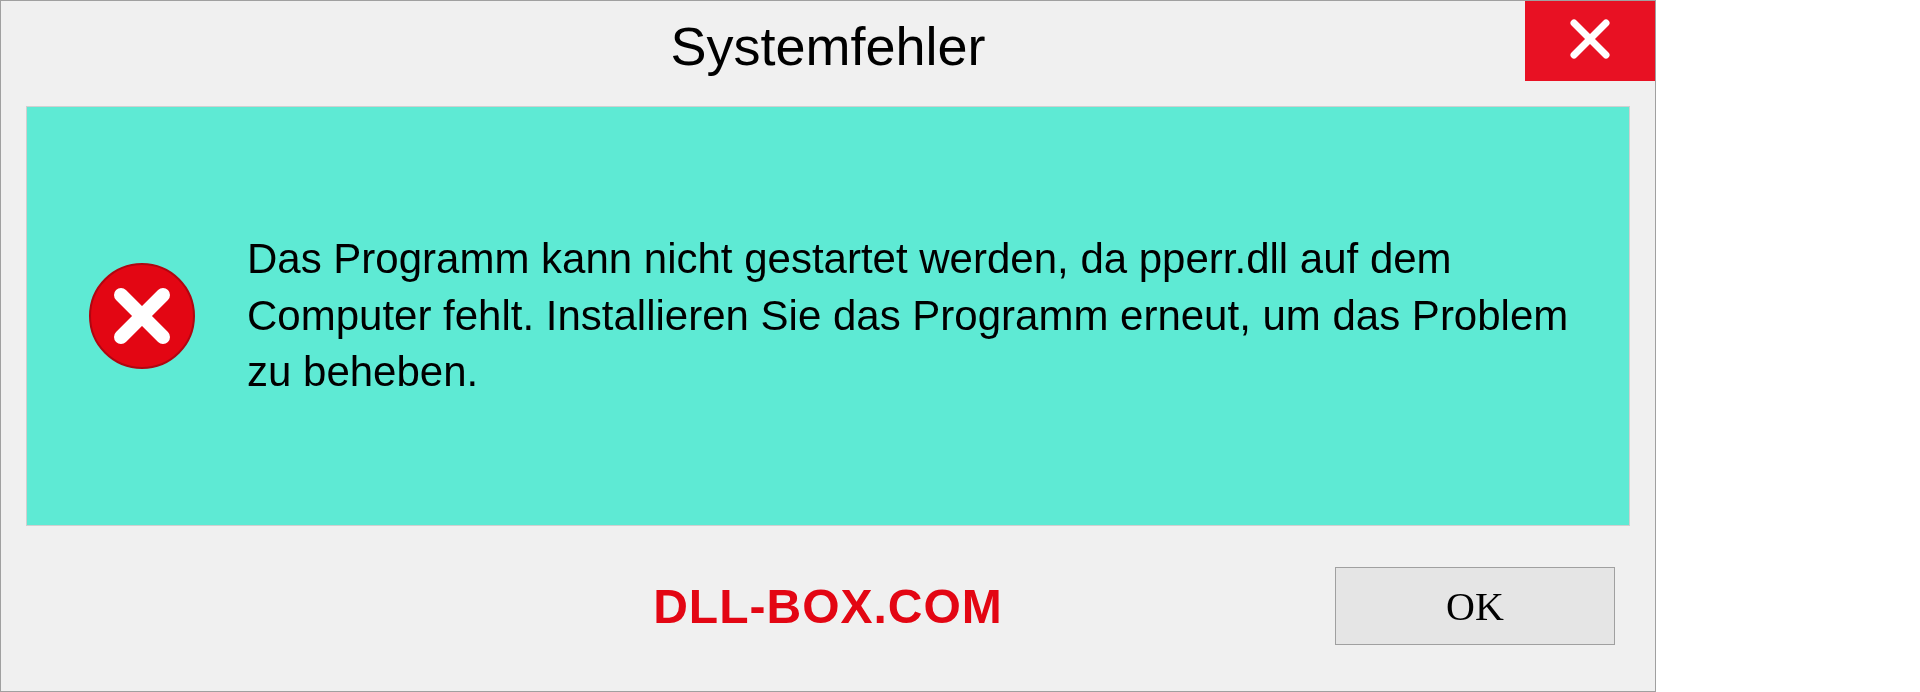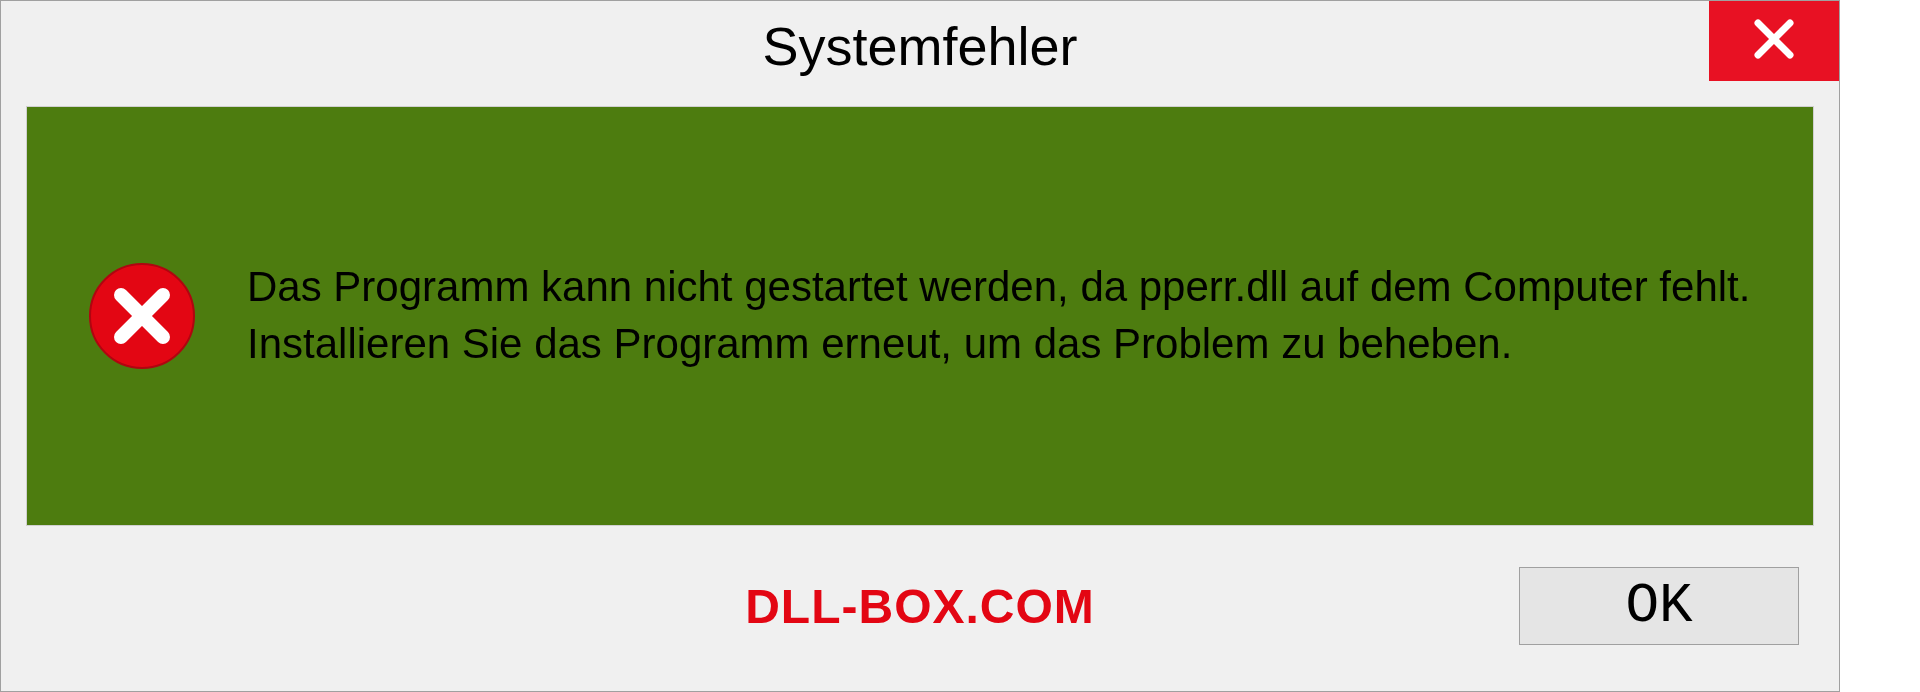--- a/index.html
+++ b/index.html
@@ -8,21 +8,21 @@
       box-sizing: border-box;
     }
     body {
       font-family: "Segoe UI", Tahoma, Arial, sans-serif;
       background: #ffffff;
       width: 1920px;
       height: 692px;
       overflow: hidden;
     }
     .dialog {
-      width: 1840px;
+      width: 1656px;
       height: 692px;
       background: #f0f0f0;
       border: 1px solid #a0a0a0;
       display: flex;
       flex-direction: column;
     }
     .titlebar {
       height: 90px;
       display: flex;
       align-items: center;
@@ -47,21 +47,21 @@
       align-items: center;
       justify-content: center;
       cursor: pointer;
     }
     .close-btn svg {
       width: 48px;
       height: 48px;
     }
     .content-area {
       margin: 15px 25px 25px 25px;
-      background: #4d7c0f;
+      background: #5eead4;
       border: 1px solid #d0d0d0;
       flex: 1;
       display: flex;
       align-items: center;
       padding: 40px 60px;
     }
     .error-icon {
       width: 110px;
       height: 110px;
       flex-shrink: 0;
@@ -89,27 +89,27 @@
       font-weight: 900;
       color: #e30613;
       letter-spacing: 1px;
       font-family: Arial, sans-serif;
     }
     .ok-btn {
       width: 280px;
       height: 78px;
       background: #e5e5e5;
       border: 1px solid #a0a0a0;
-      font-size: 56px;
+      font-size: 40px;
       color: #000000;
       cursor: pointer;
       display: flex;
       align-items: center;
       justify-content: center;
-      font-family: Liberation Mono, monospace;
+      font-family: Liberation Serif, serif;
     }
   </style>
 </head>
 <body>
 
 <div class="dialog">
   <div class="titlebar">
     <div class="title">Systemfehler</div>
     <div class="close-btn">
       <span>

